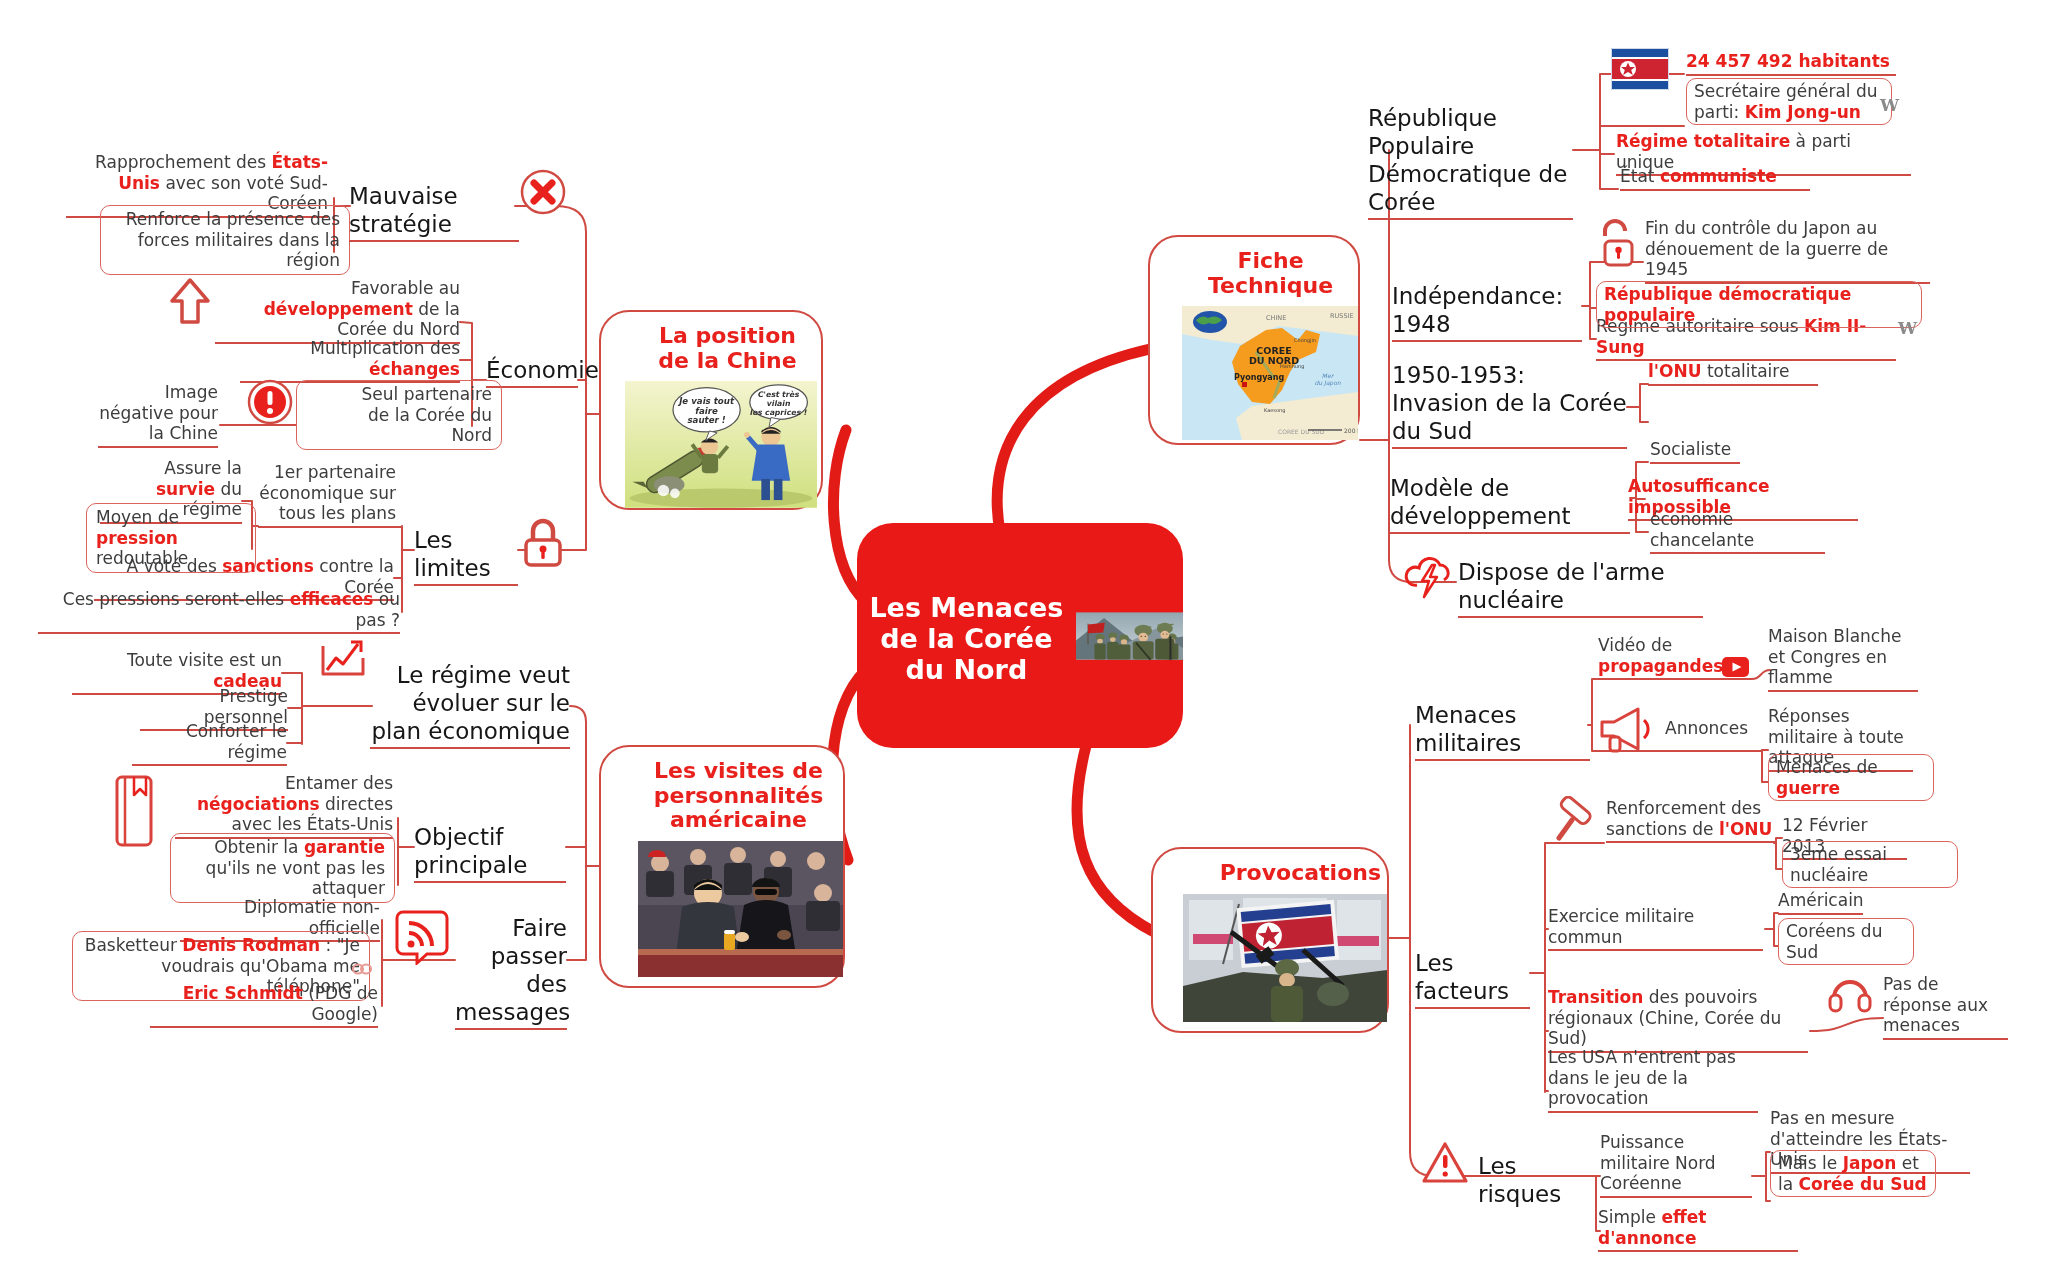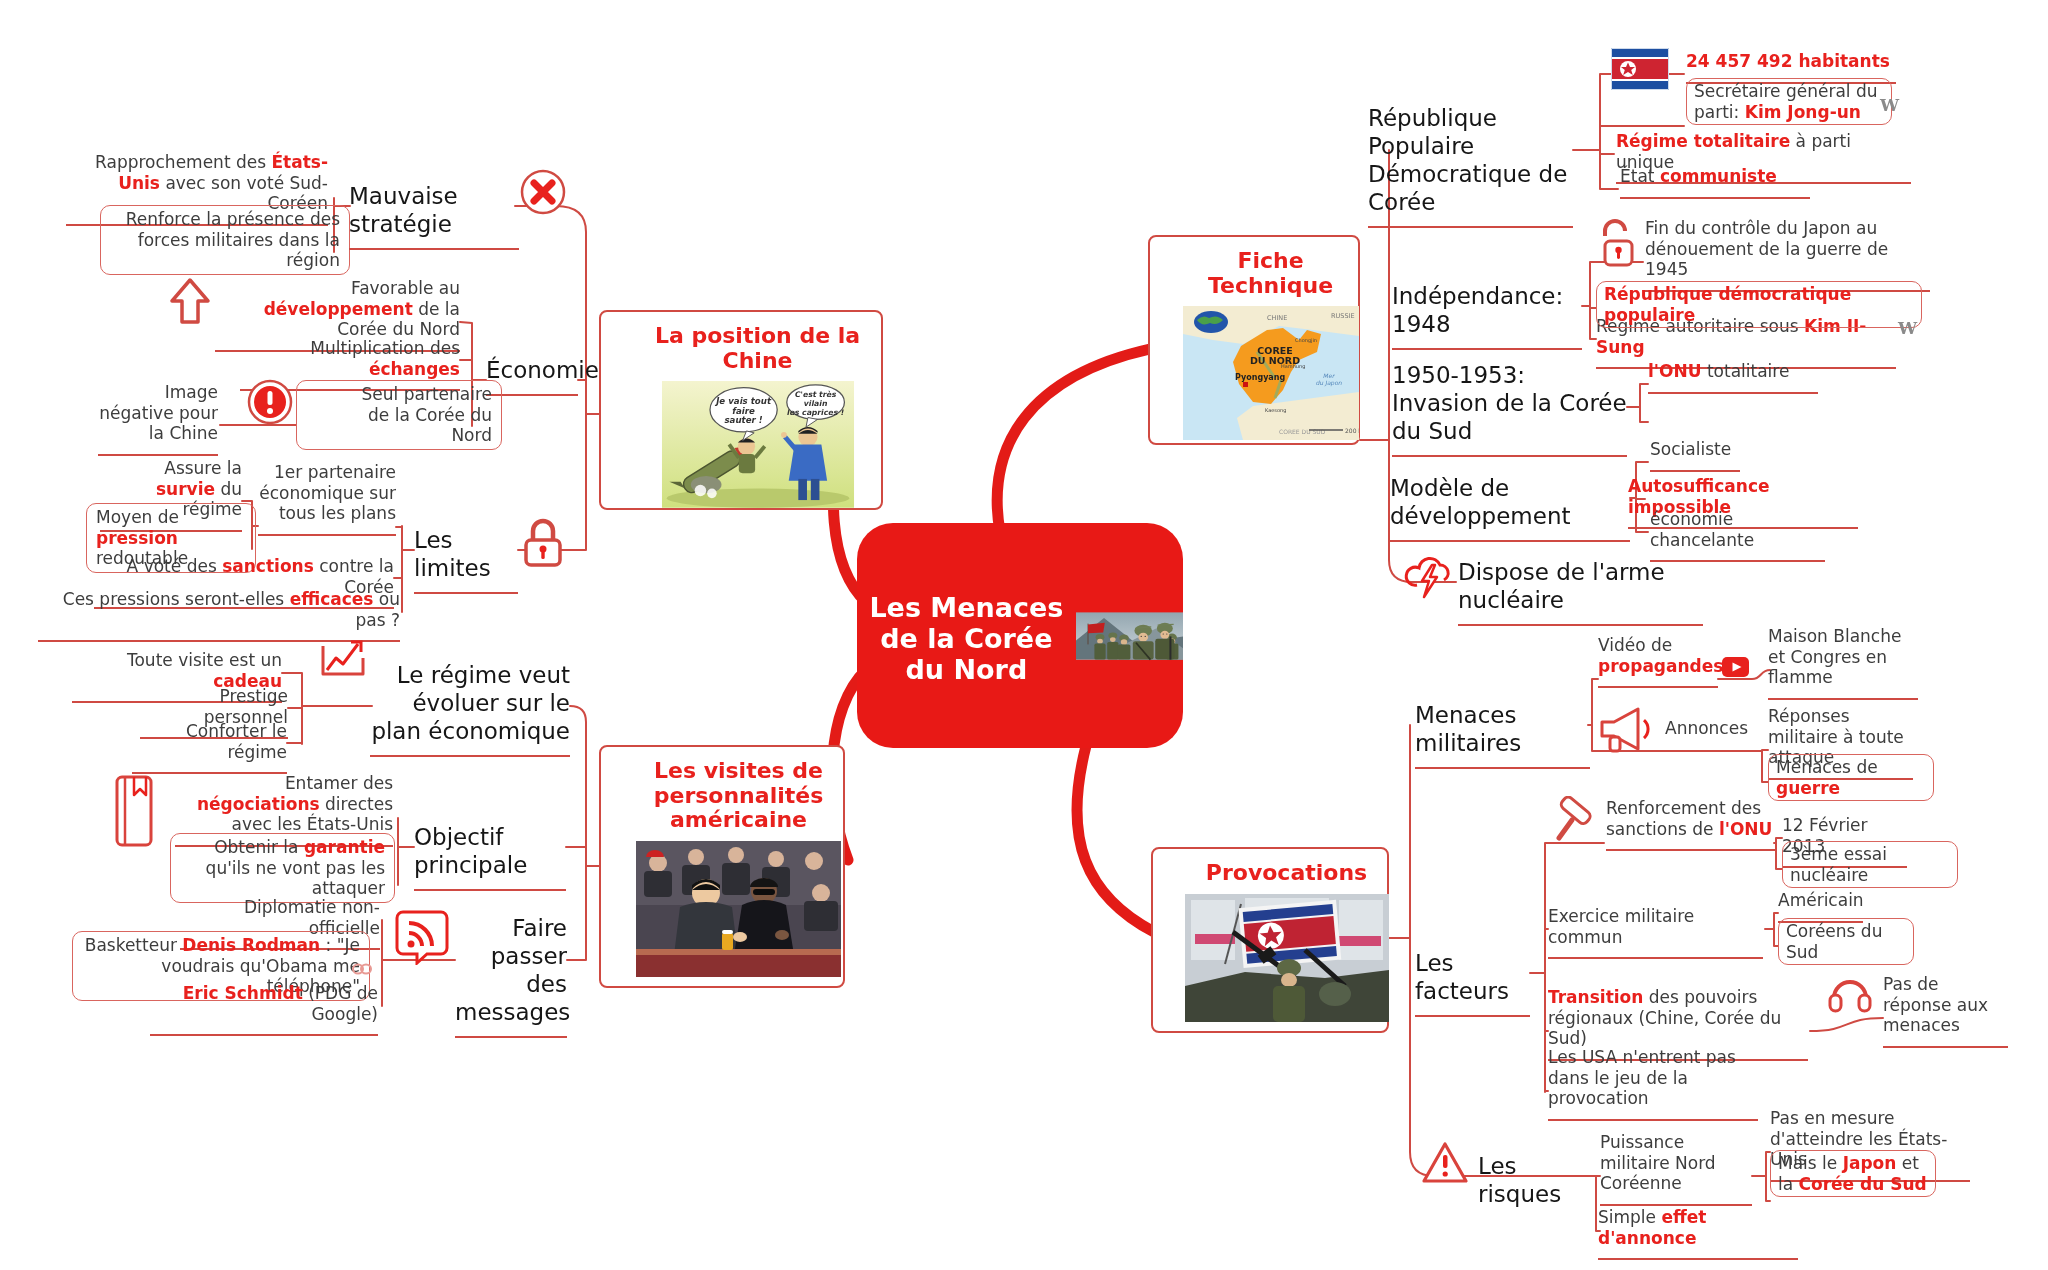--- a/index.html
+++ b/index.html
@@ -1,27 +1,27 @@
 <!DOCTYPE html>
 <html><head>
 <meta charset="utf-8">
 <style>
   html,body{margin:0;padding:0;}
   body{width:2048px;height:1270px;position:relative;overflow:hidden;background:#fff;
        font-family:"DejaVu Sans","Liberation Sans",sans-serif;}
   #canvas{position:absolute;inset:0;width:2048px;height:1270px;}
   svg.layer{position:absolute;left:0;top:0;}
   .lbl{position:absolute;font-size:17px;color:#3d3d3d;line-height:1.22;}
-  .u{border-bottom:2px solid #cf4a43;padding-bottom:10px;}
+  .u{border-bottom:2px solid #cf4a43;padding-bottom:2px;}
   .boxed{border:1.6px solid #d9655e;border-radius:10px;padding:3px 9px;}
   .b{font-weight:normal;color:#161616;font-size:23px;}
   .ra{text-align:right;}
   .rd{color:#e8211d;font-weight:bold;}
-  .node{position:absolute;background:#fff;border:2px solid #d04a42;border-radius:8px;
-        display:flex;flex-direction:column;align-items:center;box-sizing:border-box;padding-left:33px;}
+  .node{position:absolute;background:#fff;border:2px solid #d04a42;border-radius:30px;
+        display:flex;flex-direction:column;align-items:flex-end;box-sizing:border-box;padding-left:33px;}
   .ntitle{font-weight:bold;color:#e8211d;font-size:22px;text-align:center;line-height:1.12;margin:12px 6px 8px;}
   .center-node{position:absolute;background:#e81916;border-radius:36px;display:flex;
         flex-direction:row;align-items:center;box-sizing:border-box;}
   .ctitle{font-weight:bold;color:#fff;font-size:27px;text-align:center;line-height:1.15;margin:16px 8px 10px;}
   .ic{position:absolute;}
   .wiki{position:absolute;font-family:"DejaVu Serif","Liberation Serif",serif;
         font-size:17px;font-weight:bold;color:#8a8a8a;}
 </style>
 </head>
 <body>
@@ -107,21 +107,21 @@
         <circle cx="227" cy="54" r="1.5" fill="#333"></circle>
     <rect x="198" y="66" width="48" height="52" rx="6" fill="#4e5937"></rect>
     <line x1="236" y1="60" x2="236" y2="118" stroke="#2b2b2b" stroke-width="5"></line>
     <g stroke="#6f7f55" stroke-width="3">
           <line x1="148" y1="40" x2="188" y2="36"></line>
           <line x1="204" y1="32" x2="244" y2="30"></line>
         </g>
   </svg>
 </div>
 
-<div class="node" style="left:599px;top:310px;width:284px;height:200px">
+<div class="node" style="left:599px;top:310px;width:224px;height:200px">
   <div class="ntitle">La position de la Chine</div>
   <svg width="200" height="132" viewBox="0 0 200 132">
     <defs>
           <linearGradient id="cg" x1="0" y1="0" x2="0" y2="1">
       <stop offset="0" stop-color="#f4f4cf"></stop>
             <stop offset="1" stop-color="#cfe07e"></stop>
           </linearGradient>
         </defs>
     <rect width="200" height="132" fill="url(#cg)"></rect>
     <ellipse cx="100" cy="122" rx="95" ry="10" fill="#b9c96c"></ellipse>

